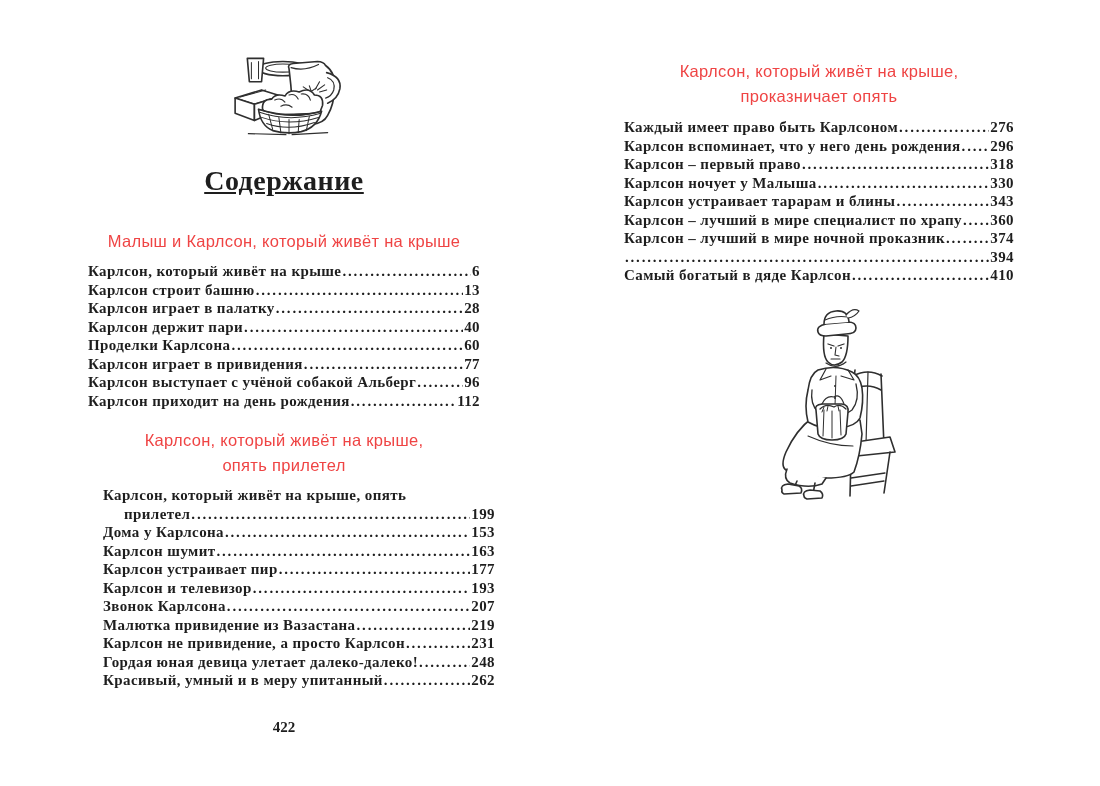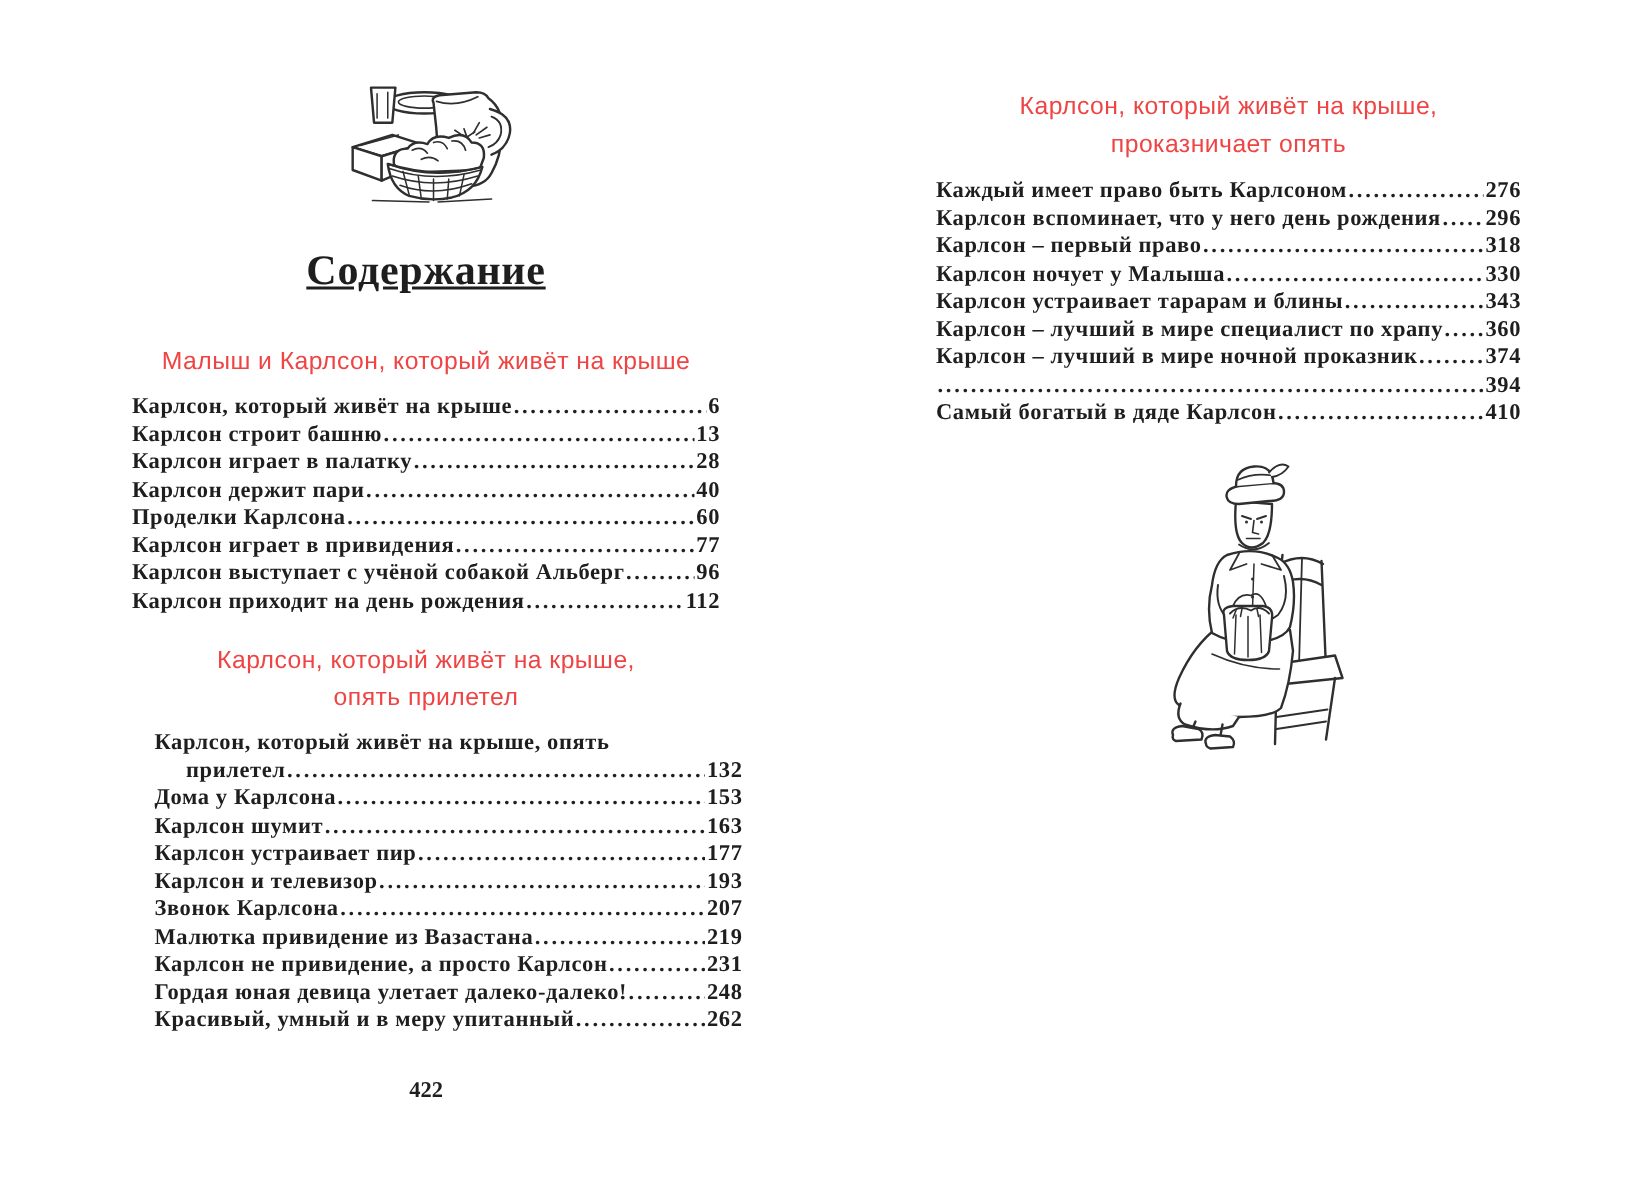--- a/index.html
+++ b/index.html
@@ -123,21 +123,21 @@
     </div>
 
     <div class="toc-list" style="top:486px;margin-left:15px;">
       <div>
         <div class="row">
           <span class="t">Карлсон, который живёт на крыше, опять</span>
         </div>
         <div class="row">
           <span class="t cont">прилетел</span>
           <span class="leader"></span>
-          <span class="pg">132</span>
+          <span class="pg">199</span>
         </div>
       </div>
       <div class="row">
         <span class="t">Дома у Карлсона</span>
         <span class="leader"></span>
         <span class="pg">153</span>
       </div>
       <div class="row">
         <span class="t">Карлсон шумит</span>
         <span class="leader"></span>

